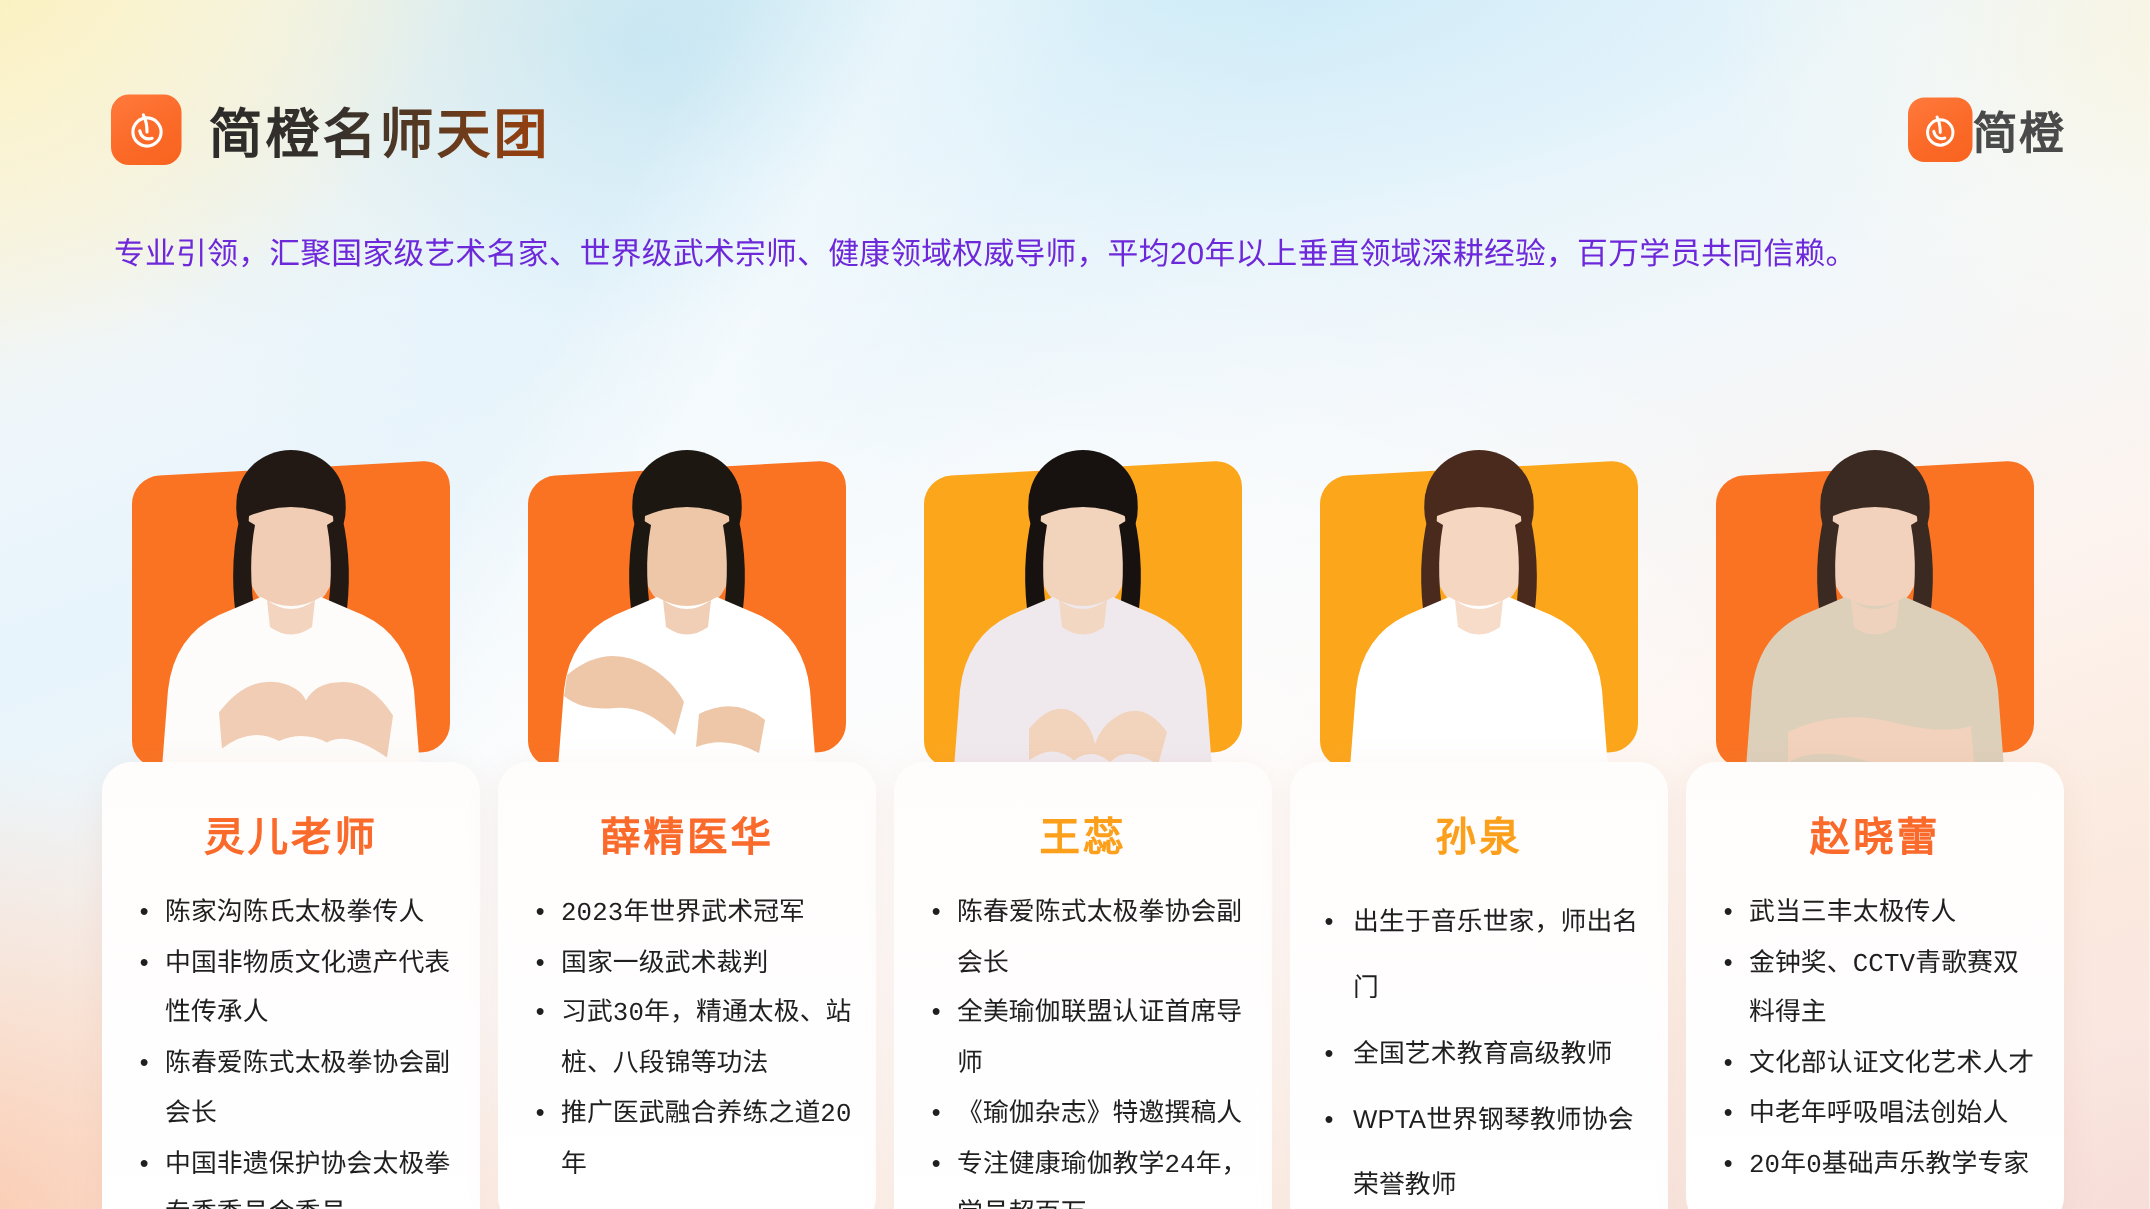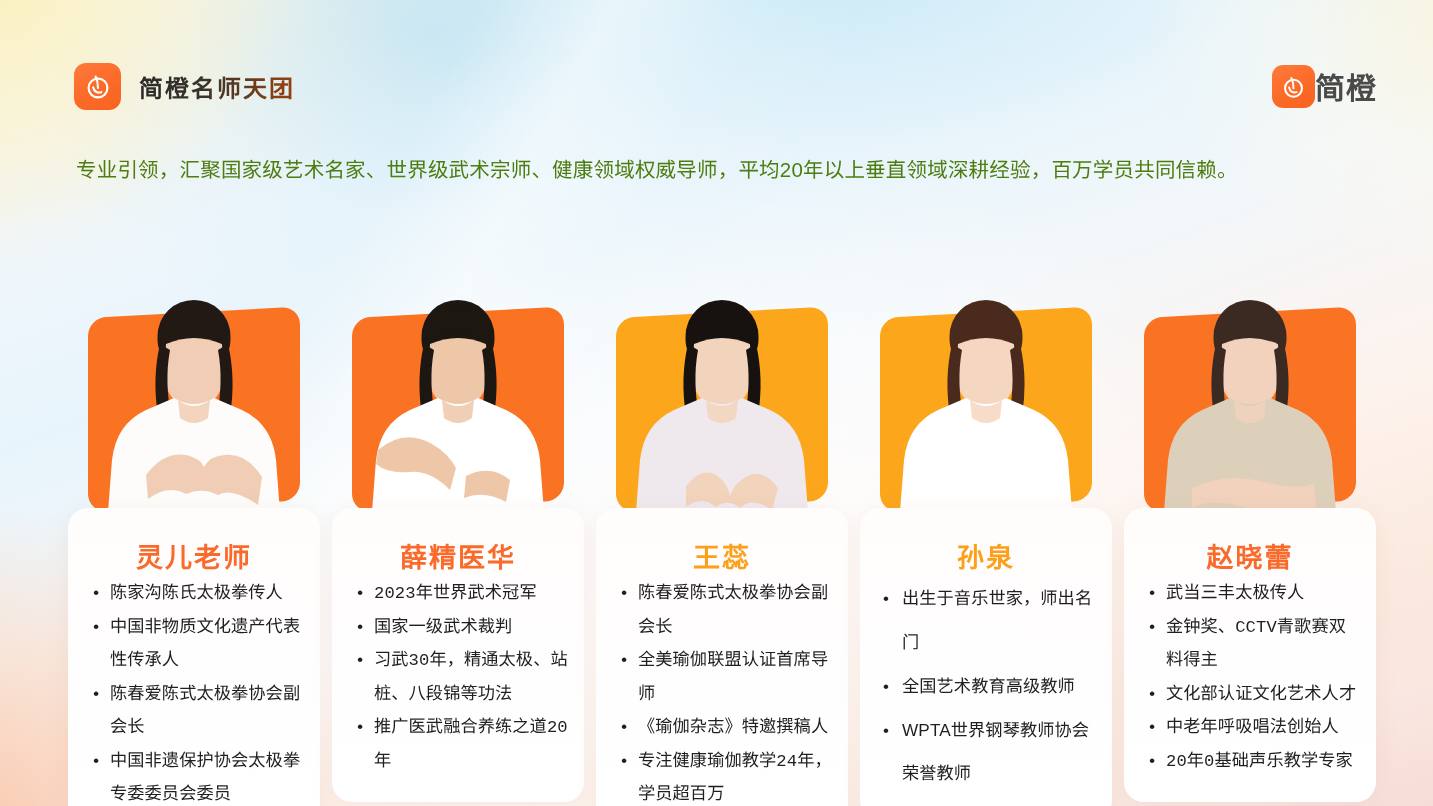--- a/index.html
+++ b/index.html
@@ -83,39 +83,39 @@
   }
   .title-group { display:flex; align-items:center; gap:18px; }
   .logo-mark {
     width:47px; height:47px; border-radius:12px;
     background:linear-gradient(150deg,#ff7a3c 0%,#fb6a28 55%,#f9631f 100%);
     display:flex; align-items:center; justify-content:center;
     flex:0 0 auto;
   }
   .logo-mark svg { display:block; }
   .page-title {
-    font-size:24px; font-weight:bold; letter-spacing:2px;
+    font-size:36px; font-weight:bold; letter-spacing:2px;
     background:linear-gradient(95deg,#2c2b2a 0%,#36312c 38%,#5c3a20 66%,#8c3f12 88%,#963f0d 100%);
     -webkit-background-clip:text; background-clip:text;
     -webkit-text-fill-color:transparent; color:transparent;
     white-space:nowrap;
   }
   .brand-group { display:flex; align-items:center; }
   .brand-mark {
     width:43px; height:43px; border-radius:11px;
     background:linear-gradient(150deg,#ff7a3c 0%,#fb6a28 55%,#f9631f 100%);
     display:flex; align-items:center; justify-content:center;
     flex:0 0 auto;
   }
   .brand-text { font-size:30px; font-weight:bold; color:#4a4a4a; letter-spacing:1px; }
 
   
   .subtitle {
     position:absolute; left:76px; top:152px; width:1270px;
-    font-size:20.5px; line-height:1.75; color:#4d7c0f; letter-spacing:0.2px;
+    font-size:20.5px; line-height:1.75; color:#6d28d9; letter-spacing:0.2px;
   }
 
   
   .cards {
     position:absolute; left:68px; top:300px; width:1308px;
     display:flex; gap:12px; align-items:flex-start;
   }
   .card { position:relative; flex:1 1 0; }
 
   
@@ -135,21 +135,21 @@
   .panel {
     position:relative;
     background:linear-gradient(180deg,#fffdfc 0%,#fffefe 55%,#ffffff 100%);
     border-radius:20px;
     padding:28px 16px 24px 16px;
     box-shadow:0 4px 22px rgba(197,140,110,0.11);
     margin-top:-4px;
   }
   .teacher-name {
     text-align:center; font-size:27px; font-weight:bold;
-    letter-spacing:2px; margin-bottom:2px;
+    letter-spacing:2px; margin-bottom:18px;
   }
   ul.creds { list-style:none; }
   ul.creds li {
     position:relative;
     padding-left:26px;
     font-size:17.2px;
     color:#1f1f1f;
     letter-spacing:0.1px;
   }
   ul.creds li::before {

